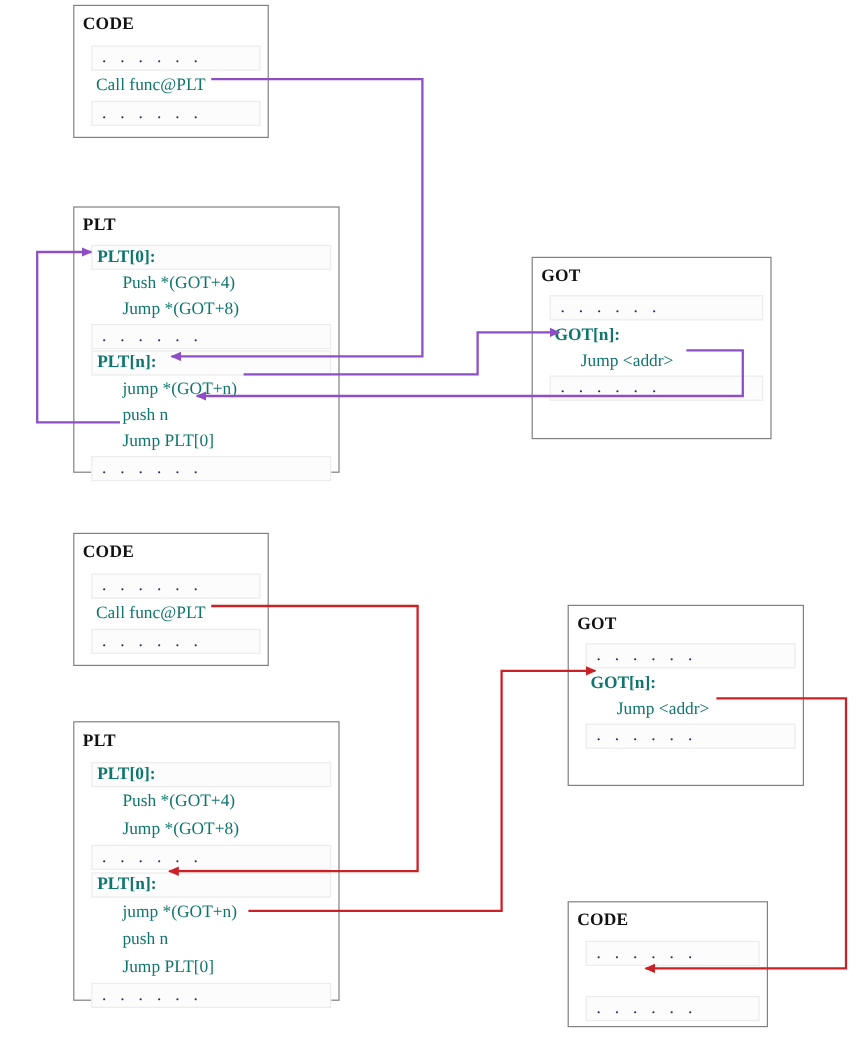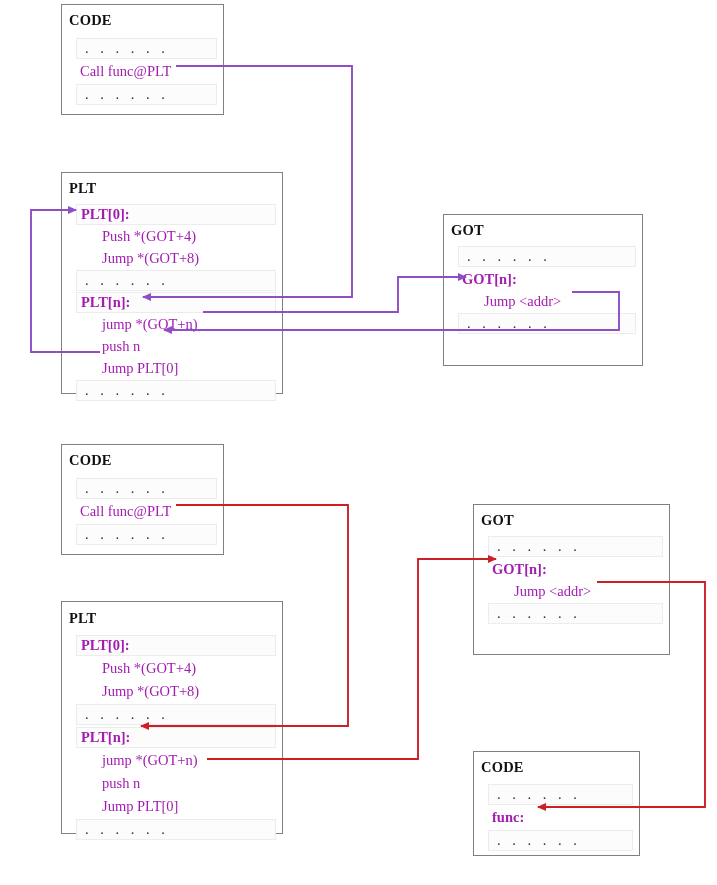--- a/index.html
+++ b/index.html
@@ -26,21 +26,21 @@
     font-weight:bold;
     font-size:14.5px;
     color:#111111;
     letter-spacing:.2px;
     white-space:nowrap;
   }
   .row{
     position:absolute;
     box-sizing:border-box;
     font-size:14.5px;
-    color:#a21caf;
+    color:#0f766e;
     white-space:nowrap;
     line-height:20px;
     height:20px;
   }
   .row.framed{
     border:1px solid #ececec;
     background:#fcfcfc;
     height:21px;
     line-height:19px;
   }
@@ -123,21 +123,20 @@
     <div class="box-title" style="left:7px;top:7px;">GOT</div>
     <div class="row framed dots" style="left:14px;top:31px;width:175px;">. . . . . .</div>
     <div class="row label" style="left:14px;top:54px;width:175px;">GOT[n]:</div>
     <div class="row indent" style="left:14px;top:76px;width:175px;">Jump &lt;addr&gt;</div>
     <div class="row framed dots" style="left:14px;top:98px;width:175px;">. . . . . .</div>
   </div>
 
   <div class="box" style="left:473px;top:751px;width:167px;height:105px;">
     <div class="box-title" style="left:7px;top:7px;">CODE</div>
     <div class="row framed dots" style="left:14px;top:32px;width:145px;">. . . . . .</div>
-    <div class="row label" style="left:14px;top:55px;width:145px;">func:</div>
     <div class="row framed dots" style="left:14px;top:78px;width:145px;">. . . . . .</div>
   </div>
 
   <svg id="wires" viewBox="0 0 717 885">
     <defs>
       <marker id="ah-purple" markerWidth="9" markerHeight="8" refX="8" refY="4" orient="auto" markerUnits="userSpaceOnUse">
         <path d="M0,0 L9,4 L0,8 z" fill="#8e4ec6"></path>
       </marker>
       <marker id="ah-red" markerWidth="9" markerHeight="8" refX="8" refY="4" orient="auto" markerUnits="userSpaceOnUse">
         <path d="M0,0 L9,4 L0,8 z" fill="#cc2027"></path>

